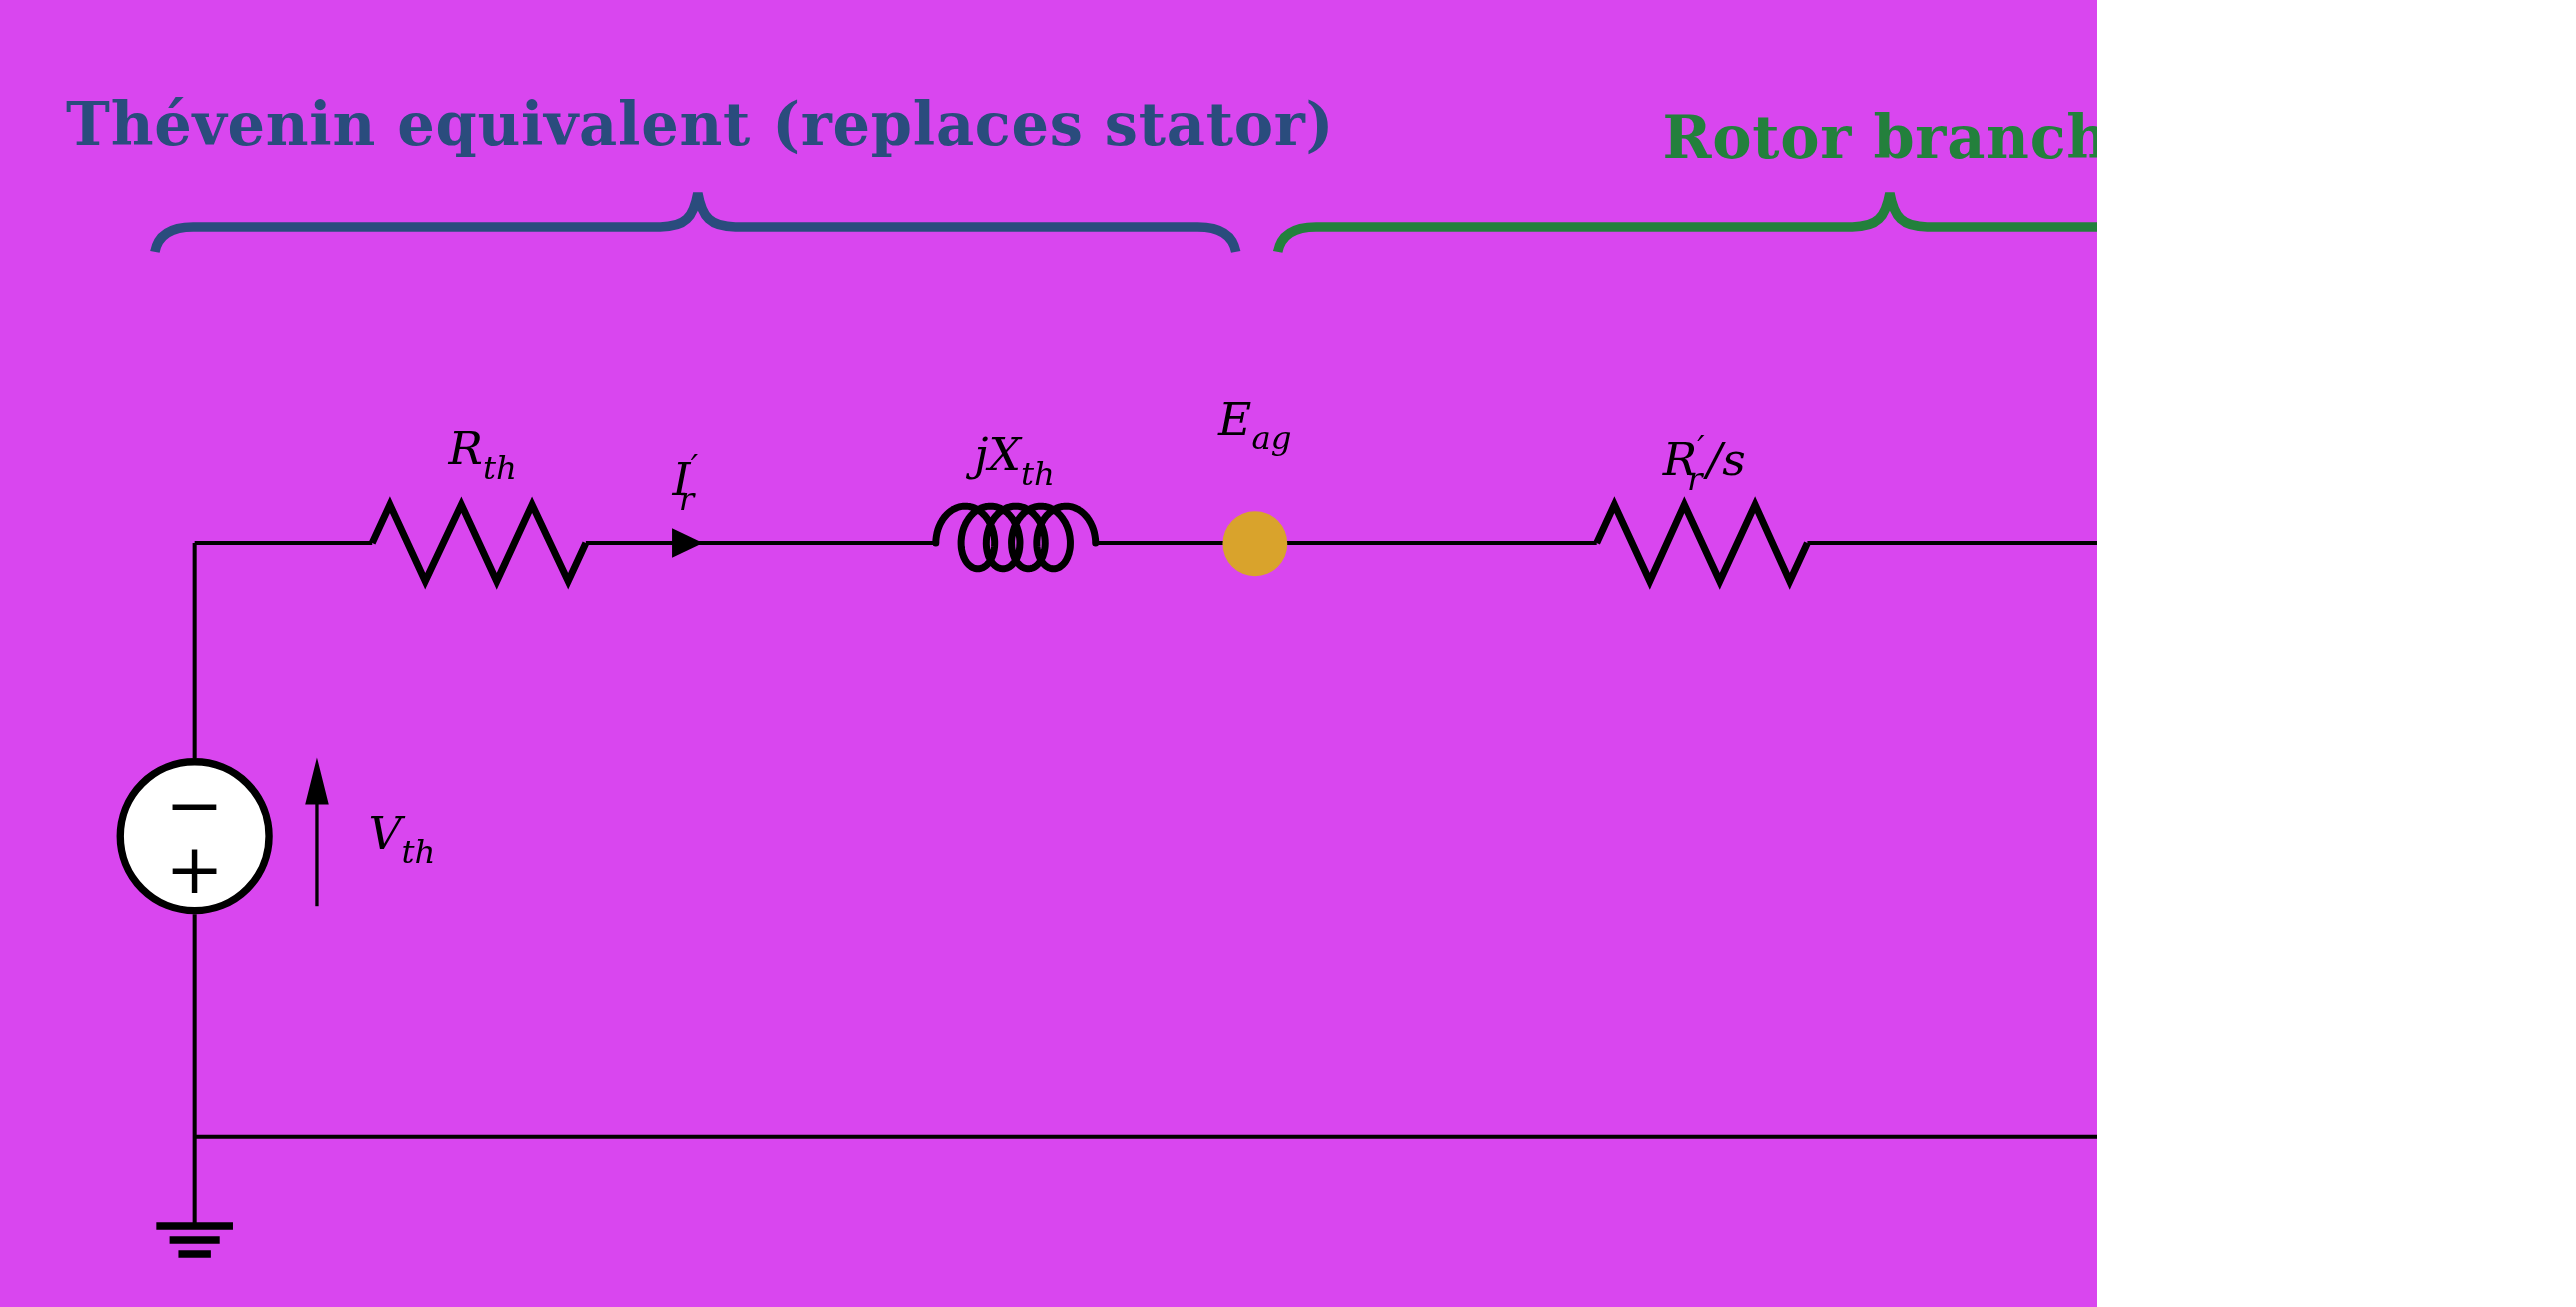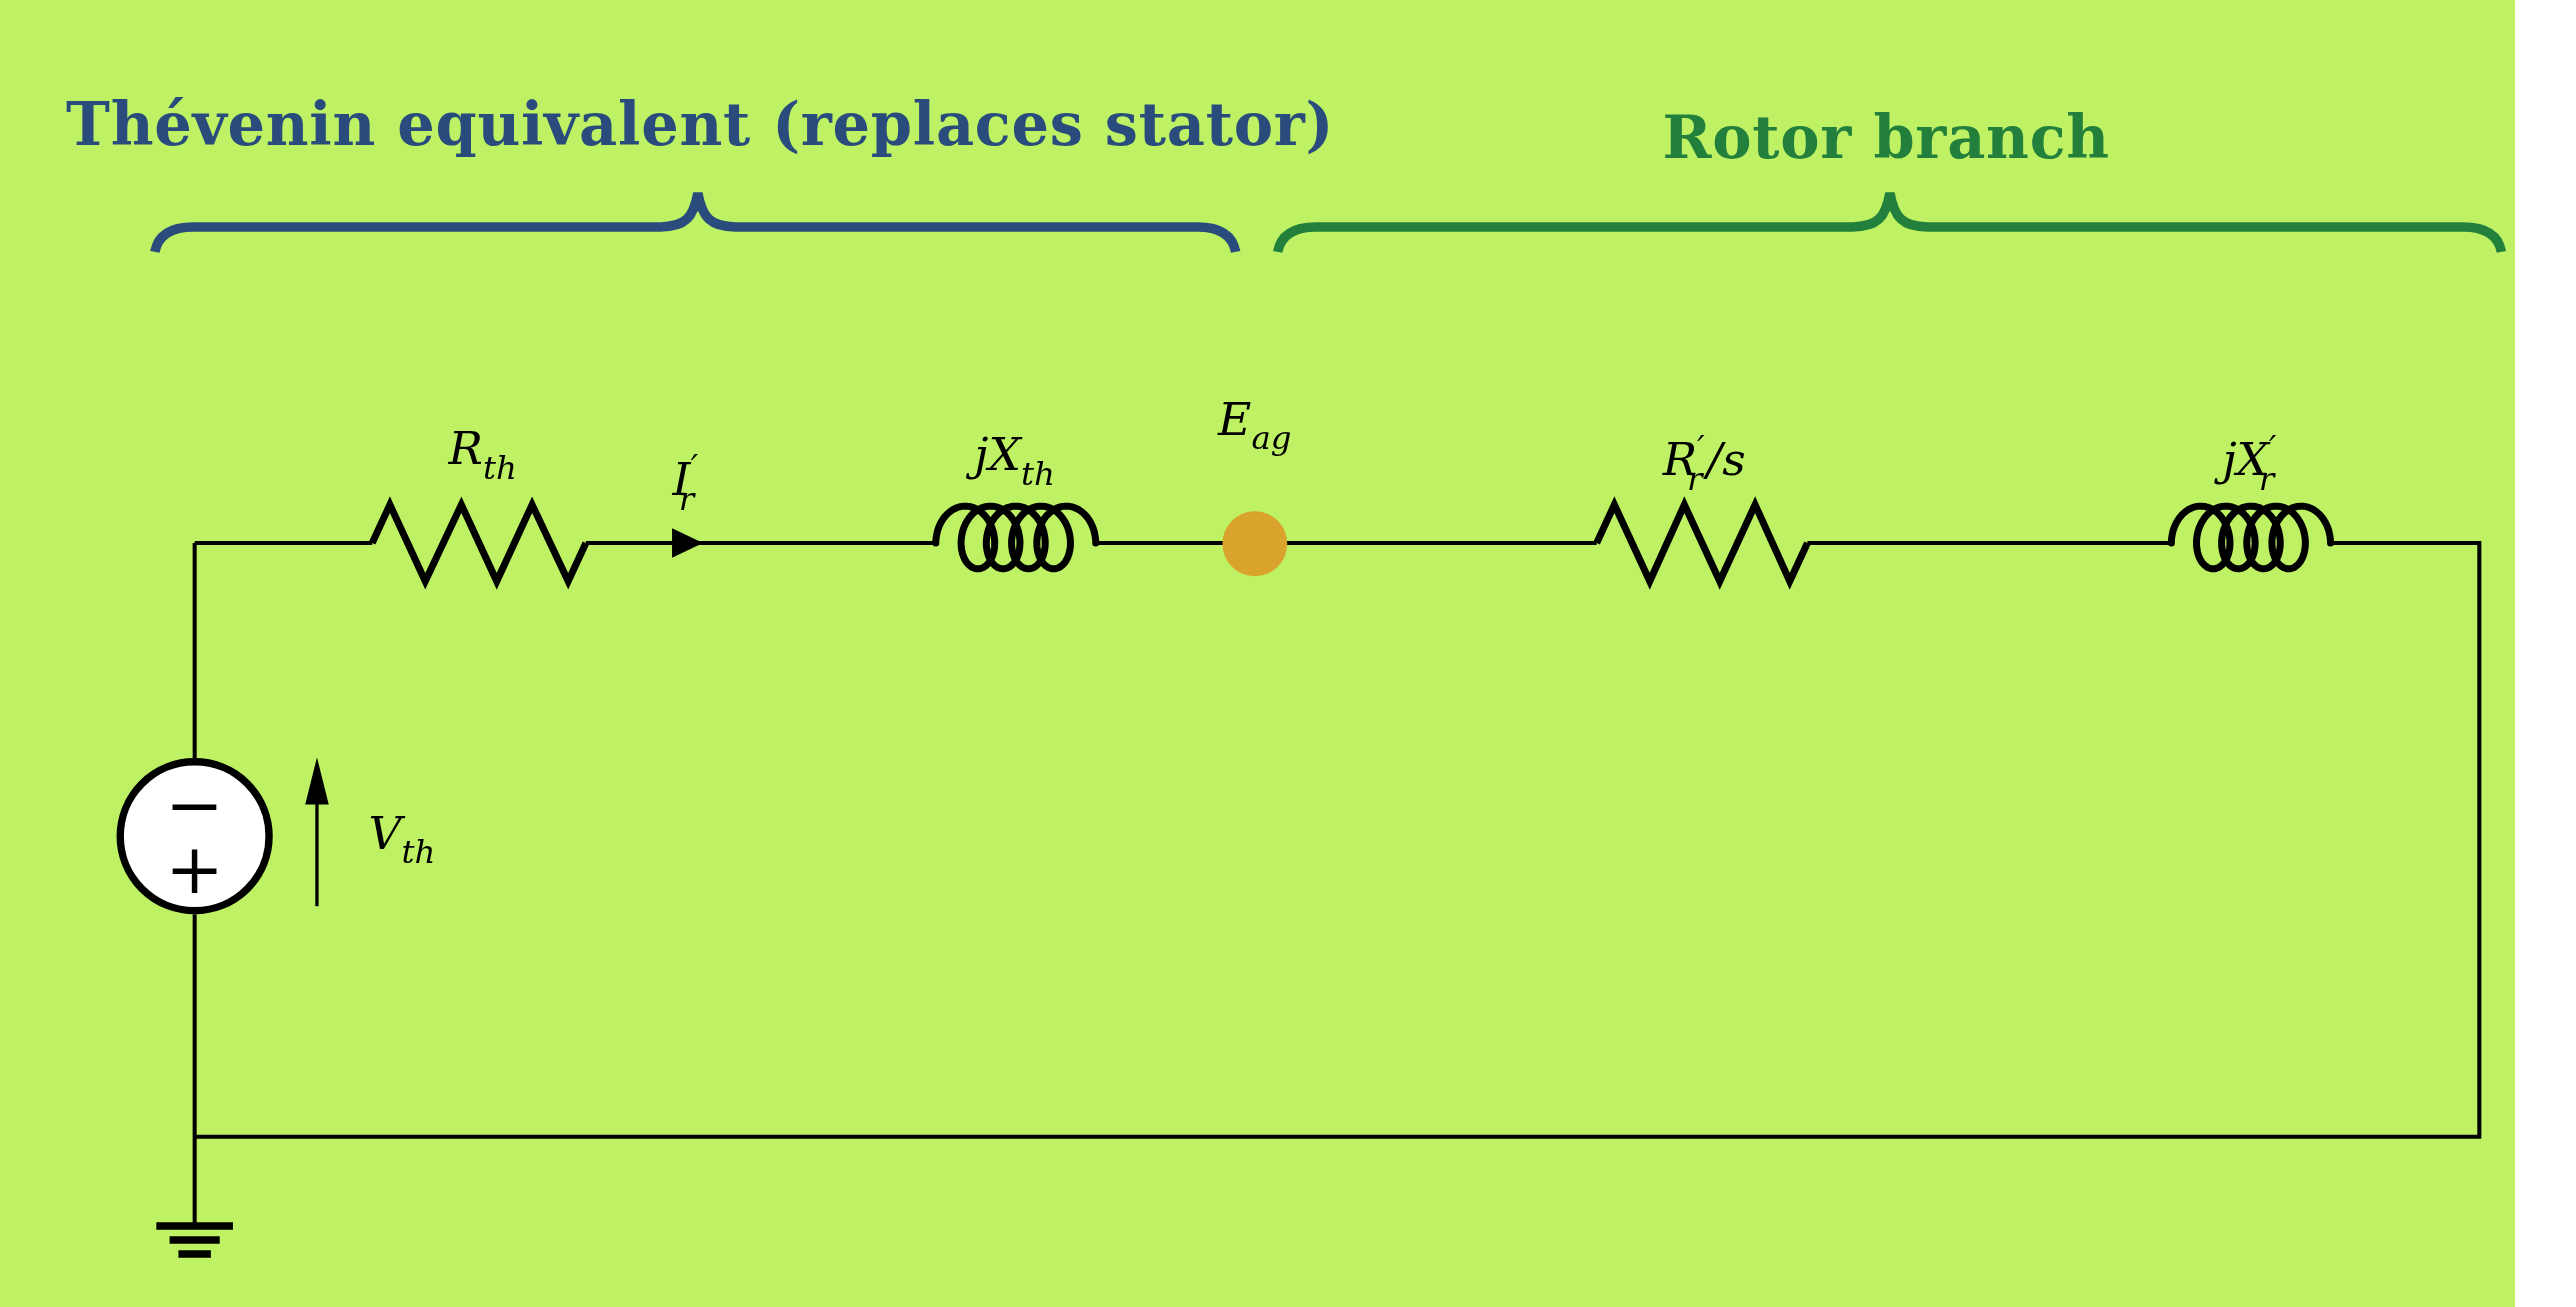--- a/index.html
+++ b/index.html
@@ -1,16 +1,16 @@
 <!DOCTYPE html>
 <html style="font-size:11.8px"><head>
 <meta charset="utf-8">
 <style>
   html,body{margin:0;padding:0;background:#ffffff;}
-  #stage{position:relative;width:2515px;height:1307px;background:#bef264;overflow:hidden;}
+  #stage{position:relative;width:2097px;height:1307px;background:#d946ef;overflow:hidden;}
   svg{position:absolute;left:0;top:0;}
   .title{font-family:"DejaVu Serif","Liberation Serif",serif;font-weight:bold;font-size:80px;letter-spacing:1px;}
   .math{font-family:"DejaVu Serif","Liberation Serif",serif;font-style:italic;font-size:62px;fill:#000;}
   .math .sub{font-size:44px;}
   .math .sup{font-size:44px;}
   .pm{font-family:"DejaVu Serif","Liberation Serif",serif;font-size:95px;fill:#000;}
 </style>
 </head>
 <body>
 

